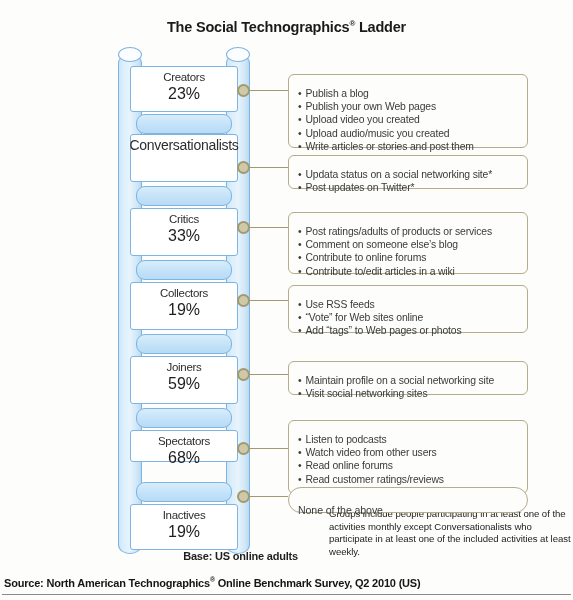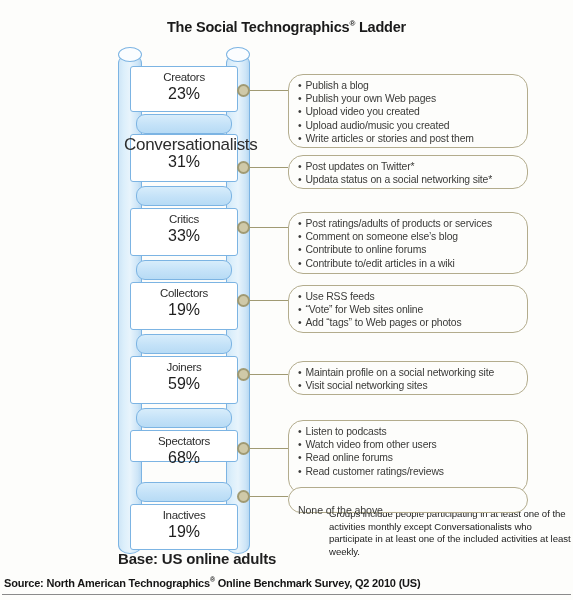--- a/index.html
+++ b/index.html
@@ -54,21 +54,21 @@
     text-align:center;
     z-index:3;
   }
   .rung .cat{
     display:block;font-size:11.5px;line-height:14px;color:#2d2d2d;
     margin-top:3px;letter-spacing:-0.3px;white-space:nowrap;
   }
   .rung .pct{
     display:block;font-size:16px;line-height:19px;color:#1e1e1e;font-weight:400;
   }
-  .rung.wide .cat{font-size:17px;margin-left:-7px;margin-right:-7px;}
+  .rung.wide .cat{font-size:14px;margin-left:-7px;margin-right:-7px;}
 
   
   .spacer{
     position:absolute;left:18px;width:96px;height:20px;
     background:linear-gradient(to bottom,#d8edfb 0%,#c4e2f8 55%,#b7dbf5 100%);
     border:1.4px solid #7cb4e3;
     border-radius:9px;
     box-sizing:border-box;
     z-index:2;
   }
@@ -82,24 +82,24 @@
     box-sizing:border-box;
   }
   .lead{
     position:absolute;height:1.3px;background:#a09a73;
   }
 
   
   .callout{
     position:absolute;left:288px;
     border:1.2px solid #b3ac8d;
-    border-radius:15px;
+    border-radius:6px;
     background:#fdfdfb;
     box-sizing:border-box;
-    padding:4px 8px 4px 9px;
+    padding:12px 8px 4px 9px;
     z-index:5;
   }
   .callout ul{margin:0;padding:0;list-style:none;}
   .callout li{
     font-size:10.4px;line-height:13.2px;color:#3a3a38;
     white-space:nowrap;letter-spacing:-0.15px;
   }
   .callout li:before{content:"\2022";margin-right:4px;color:#3a3a38;}
   .callout.plain{border-radius:14px;padding:12px 9px;}
   .callout.plain .txt{
@@ -108,21 +108,21 @@
 
   
   .footnote{
     position:absolute;left:329px;top:492px;width:244px;
     font-size:9.6px;line-height:12.6px;color:#1c1c1c;
     letter-spacing:-0.05px;
   }
 
   .base{
     position:absolute;left:118px;top:534px;width:180px;
-    text-align:left;font-size:15px;font-weight:bold;color:#1f1f1f;
+    text-align:right;font-size:11px;font-weight:bold;color:#1f1f1f;
     letter-spacing:-0.2px;
   }
 
   .source-main{
     position:absolute;left:4px;top:560px;
     font-size:11px;font-weight:bold;color:#151515;letter-spacing:-0.2px;
   }
   .source-main .reg{font-size:7px;vertical-align:super;}
   .divider{
     position:absolute;left:2px;top:578px;width:569px;height:1px;background:#8a8a8a;
@@ -147,21 +147,20 @@
     <div class="rail-top left"></div>
     <div class="rail-top right"></div>
 
     <div class="rung" style="top:20px;height:46px">
       <span class="cat">Creators</span>
       <span class="pct">23%</span>
     </div>
 
     <div class="rung wide" style="top:88px;height:48px">
       <span class="cat">Conversationalists</span>
-      <span class="pct">31%</span>
     </div>
 
     <div class="rung" style="top:162px;height:48px">
       <span class="cat">Critics</span>
       <span class="pct">33%</span>
     </div>
 
     <div class="rung" style="top:236px;height:48px">
       <span class="cat">Collectors</span>
       <span class="pct">19%</span>
@@ -217,22 +216,22 @@
       <li>Publish a blog</li>
       <li>Publish your own Web pages</li>
       <li>Upload video you created</li>
       <li>Upload audio/music you created</li>
       <li>Write articles or stories and post them</li>
     </ul>
   </div>
 
   <div class="callout" style="top:139px;width:240px;height:34px">
     <ul>
+      <li>Updata status on a social networking site*</li>
       <li>Post updates on Twitter*</li>
-      <li>Updata status on a social networking site*</li>
     </ul>
   </div>
 
   <div class="callout" style="top:196px;width:240px;height:62px">
     <ul>
       <li>Post ratings/adults of products or services</li>
       <li>Comment on someone else’s blog</li>
       <li>Contribute to online forums</li>
       <li>Contribute to/edit articles in a wiki</li>
     </ul>

